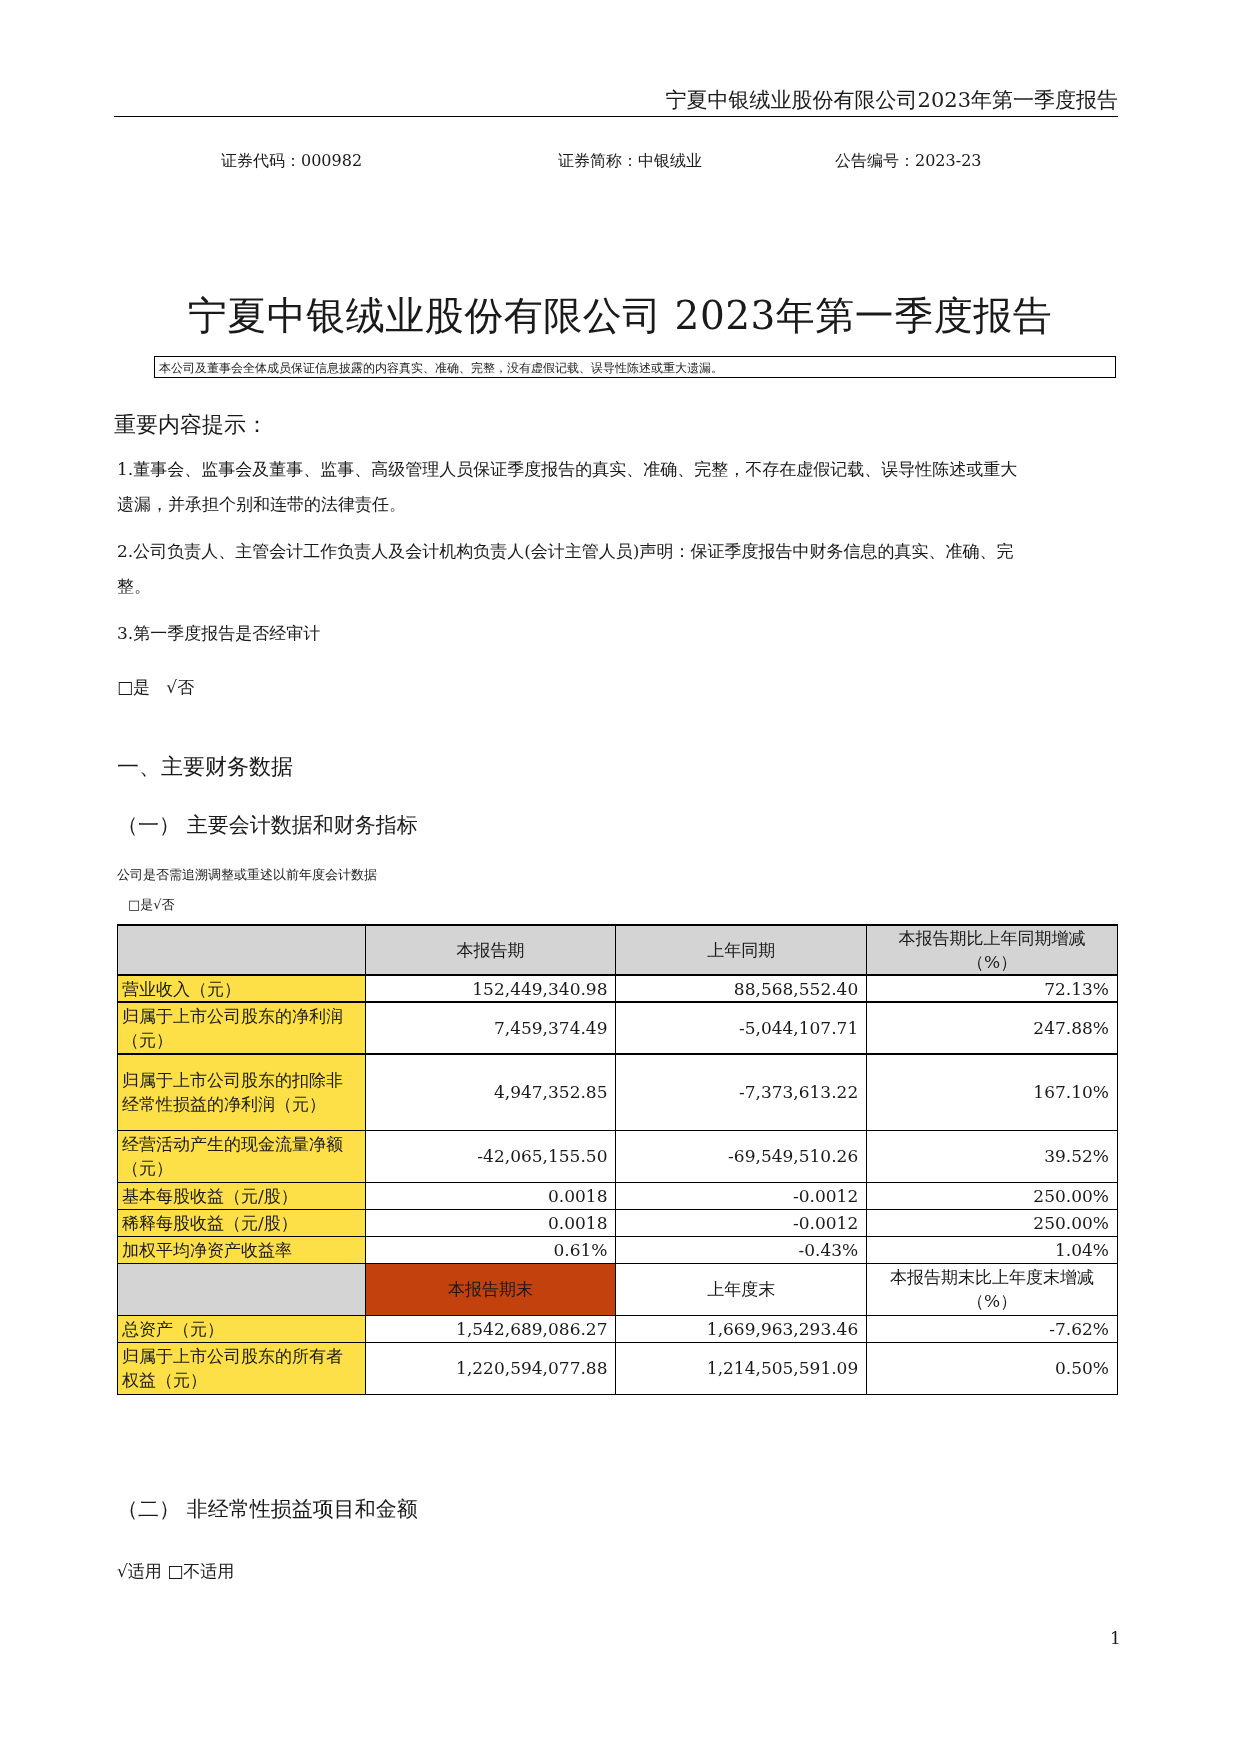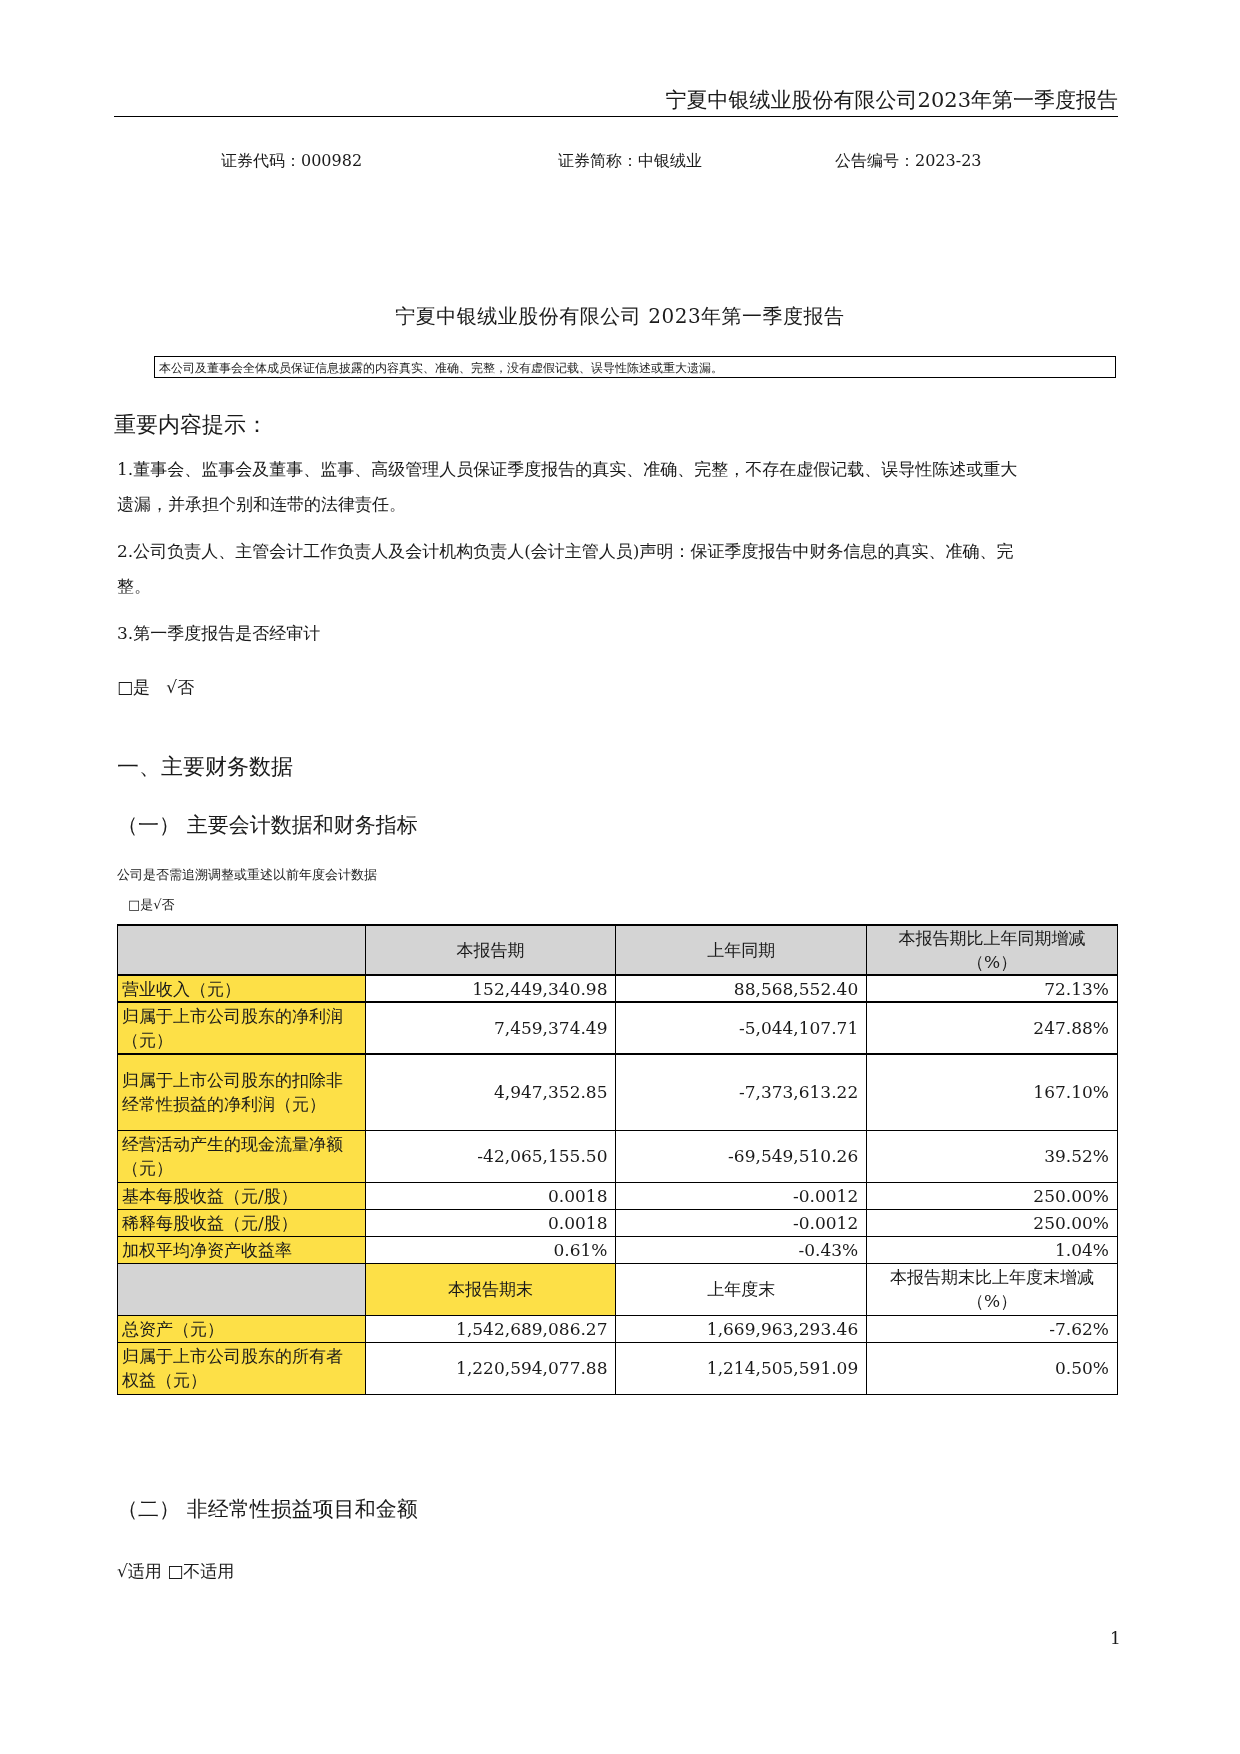--- a/index.html
+++ b/index.html
@@ -10,21 +10,21 @@
   }
   .abs { position: absolute; }
   .running-header {
     left: 114px; width: 1004px; top: 88px; height: 28px;
     border-bottom: 1.5px solid #000;
     text-align: right; font-size: 21px; line-height: 24px;
   }
   .meta-row { top: 150px; font-size: 16px; line-height: 22px; }
   .doc-title {
     left: 0; width: 1240px; top: 296px; text-align: center;
-    font-size: 20px; line-height: 40px; letter-spacing: 0.5px;
+    font-size: 39px; line-height: 40px; letter-spacing: 0.5px;
   }
   .notice-box {
     left: 154px; top: 356px; width: 962px; height: 22px;
     border: 1.5px solid #000; font-size: 12px; line-height: 22px;
     padding-left: 4px; box-sizing: border-box; white-space: nowrap; overflow: hidden;
   }
   .section-head { font-size: 22px; line-height: 30px; }
   .para { left: 117px; width: 1000px; font-size: 17px; line-height: 35px; }
   .small { font-size: 13px; line-height: 22px; }
   table.fin {
@@ -128,21 +128,21 @@
     <td class="num">250.00%</td>
   </tr>
   <tr style="height:27px;">
     <td class="lbl">加权平均净资产收益率</td>
     <td class="num">0.61%</td>
     <td class="num">-0.43%</td>
     <td class="num">1.04%</td>
   </tr>
   <tr style="height:52px;">
     <td class="lbl hdr"></td>
-    <td class="hdr" style="background:#fde047;margin-left:16px;">本报告期末</td>
+    <td class="hdr" style="background:#c2410c;margin-left:16px;">本报告期末</td>
     <td class="hdr" style="background:#ffffff;">上年度末</td>
     <td class="hdr" style="background:#ffffff;">本报告期末比上年度末增减（%）</td>
   </tr>
   <tr style="height:27px;">
     <td class="lbl">总资产（元）</td>
     <td class="num">1,542,689,086.27</td>
     <td class="num">1,669,963,293.46</td>
     <td class="num">-7.62%</td>
   </tr>
   <tr style="height:52px;">

